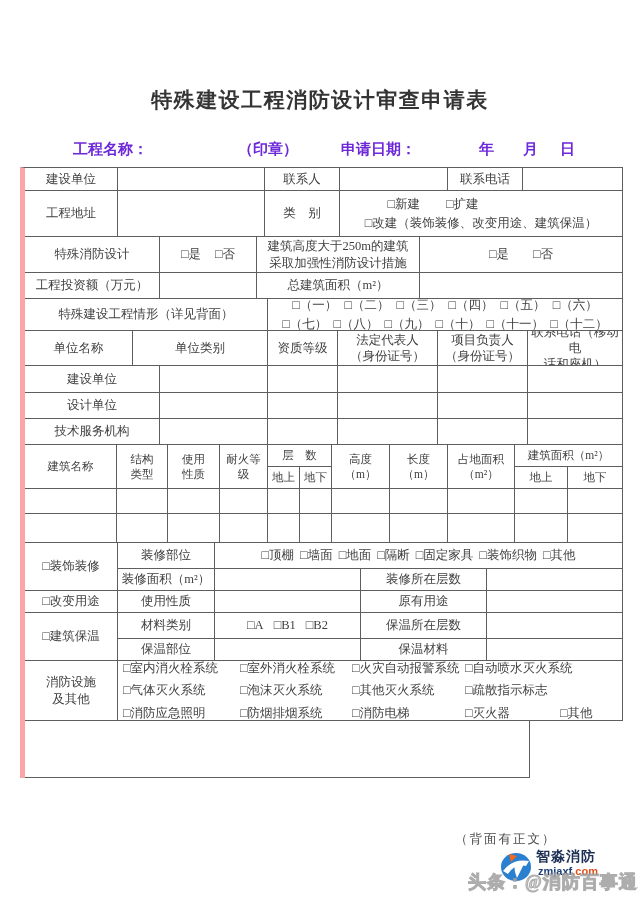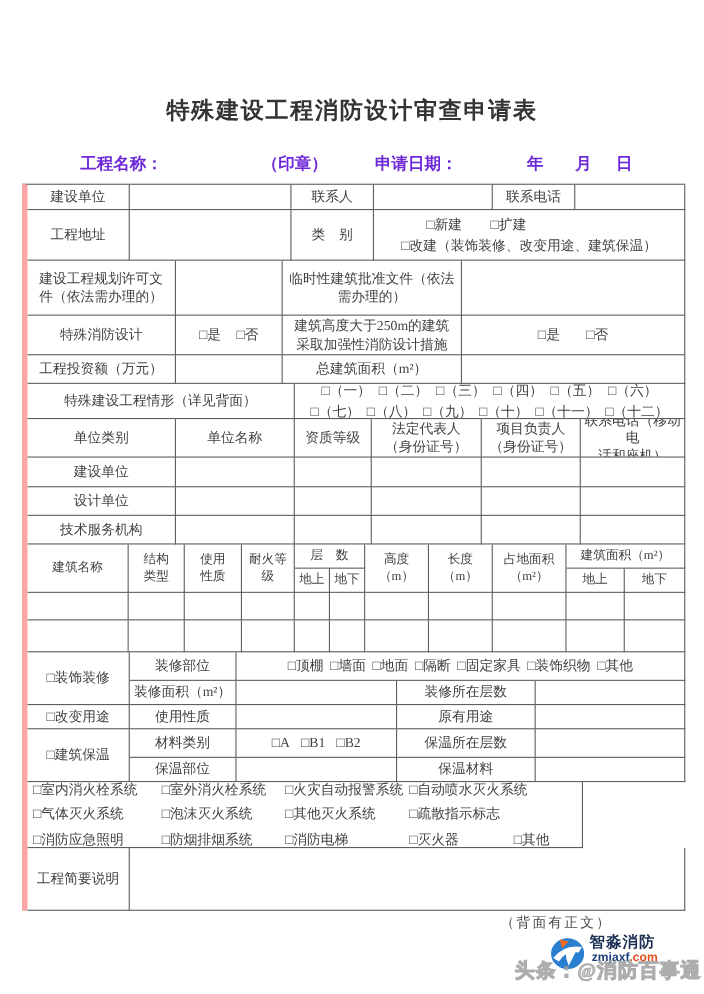--- a/index.html
+++ b/index.html
@@ -65,28 +65,20 @@
       <div class="cell" style="width:147px;height:46px"></div>
       <div class="cell" style="width:75px;height:46px">类　别</div>
       <div class="cell twolines" style="width:283px;height:46px">
         <div class="opts gap38 cat1"><span class="opt">□新建</span><span class="opt">□扩建</span></div>
         <div class="opts">
           <span class="opt">□改建（装饰装修、改变用途、建筑保温）</span>
         </div>
       </div>
     </div>
 
-    <div class="row">
-      <div class="cell" style="width:135px;height:50px">建设工程规划许可文
-件（依法需办理的）</div>
-      <div class="cell" style="width:97px;height:50px"></div>
-      <div class="cell" style="width:163px;height:50px">临时性建筑批准文件（依法
-需办理的）</div>
-      <div class="cell" style="width:203px;height:50px"></div>
-    </div>
 
     <div class="row">
       <div class="cell" style="width:135px;height:36px">特殊消防设计</div>
       <div class="cell" style="width:97px;height:36px">
         <div class="opts gap14"><span class="opt">□是</span><span class="opt">□否</span></div>
       </div>
       <div class="cell" style="width:163px;height:36px">建筑高度大于250m的建筑
 采取加强性消防设计措施</div>
       <div class="cell" style="width:203px;height:36px">
         <div class="opts gap24"><span class="opt">□是</span><span class="opt">□否</span></div>
@@ -102,22 +94,22 @@
 
     <div class="row">
       <div class="cell" style="width:243px;height:32px">特殊建设工程情形（详见背面）</div>
       <div class="cell twolines" style="width:355px;height:32px">
         <div class="opts gap7"><span class="opt">□（一）</span><span class="opt">□（二）</span><span class="opt">□（三）</span><span class="opt">□（四）</span><span class="opt">□（五）</span><span class="opt">□（六）</span></div>
         <div class="opts gap6"><span class="opt">□（七）</span><span class="opt">□（八）</span><span class="opt">□（九）</span><span class="opt">□（十）</span><span class="opt">□（十一）</span><span class="opt">□（十二）</span></div>
       </div>
     </div>
 
     <div class="row">
+      <div class="cell" style="width:108px;height:35px">单位名称</div>
       <div class="cell" style="width:135px;height:35px">单位类别</div>
-      <div class="cell" style="width:108px;height:35px">单位名称</div>
       <div class="cell" style="width:70px;height:35px">资质等级</div>
       <div class="cell" style="width:100px;height:35px">法定代表人
 （身份证号）</div>
       <div class="cell" style="width:90px;height:35px">项目负责人
 （身份证号）</div>
       <div class="cell" style="width:95px;height:35px">联系电话（移动电
 话和座机）</div>
     </div>
 
     <div class="row">
@@ -242,29 +234,30 @@
         <div class="row">
           <div class="cell" style="width:97px;height:22px">保温部位</div>
           <div class="cell" style="width:146px;height:22px"></div>
           <div class="cell" style="width:126px;height:22px">保温材料</div>
           <div class="cell" style="width:136px;height:22px"></div>
         </div>
       </div>
     </div>
 
     <div class="row">
+      <div class="cell" style="width:93px;height:60px">消防设施
+及其他</div>
       <div class="cell fac" style="width:505px;height:60px">
         <div class="fac-line"><span class="opt">□室内消火栓系统</span><span class="opt">□室外消火栓系统</span><span class="opt">□火灾自动报警系统</span><span class="opt">□自动喷水灭火系统</span></div>
         <div class="fac-line"><span class="opt">□气体灭火系统</span><span class="opt">□泡沫灭火系统</span><span class="opt">□其他灭火系统</span><span class="opt">□疏散指示标志</span></div>
         <div class="fac-line"><span class="opt">□消防应急照明</span><span class="opt">□防烟排烟系统</span><span class="opt">□消防电梯</span><span class="opt">□灭火器</span><span class="opt">□其他</span></div>
       </div>
     </div>
 
     <div class="row">
-      <div class="cell" style="width:93px;height:57px">工程简要说明</div>
       <div class="cell" style="width:505px;height:57px"></div>
     </div>
 
   </div>
 
   <div class="note">（背面有正文）</div>
 
   <div class="wm">
     <svg class="wm-logo" width="32" height="30" viewBox="0 0 32 30">
       <ellipse cx="16" cy="15" rx="15" ry="14" fill="#2a7fd0"></ellipse>

